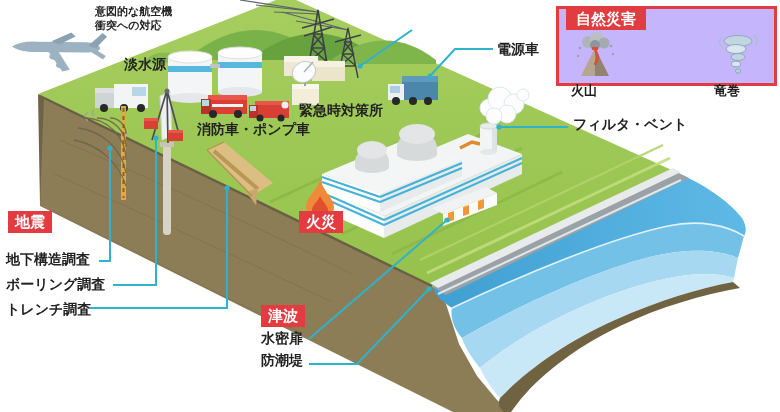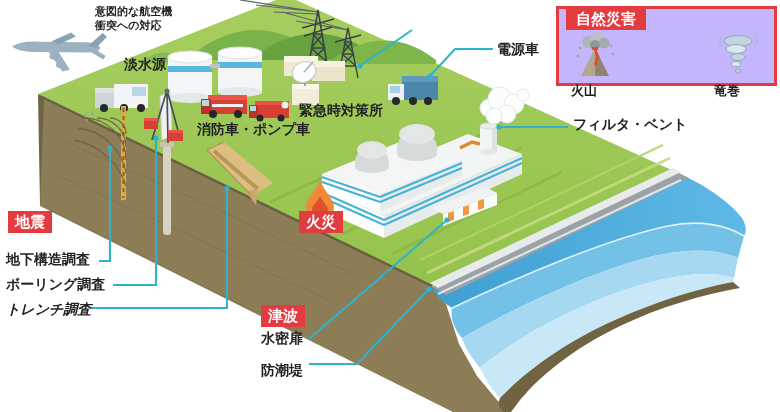--- a/index.html
+++ b/index.html
@@ -289,23 +289,23 @@
   <span style="display:block">意図的な航空機</span>
   <span style="display:block">衝突への対応</span>
 </div>
 <div class="lbl" style="left:124px;top:56px;">淡水源</div>
 <div class="lbl" style="left:497px;top:41px;">電源車</div>
 <div class="lbl" style="left:197px;top:121px;">消防車・ポンプ車</div>
 <div class="lbl" style="left:299px;top:102px;">緊急時対策所</div>
 <div class="lbl" style="left:6px;top:251px;">地下構造調査</div>
 <div class="lbl" style="left:573px;top:116px;">フィルタ・ベント</div>
 <div class="lbl" style="left:6px;top:276px;">ボーリング調査</div>
-<div class="lbl" style="left:6px;top:301px;font-style:italic;">トレンチ調査</div>
+<div class="lbl" style="left:6px;top:301px;">トレンチ調査</div>
 <div class="lbl" style="left:261px;top:330px;text-align:right;">水密扉</div>
-<div class="lbl" style="left:261px;top:362px;">防潮堤</div>
+<div class="lbl" style="left:261px;top:352px;">防潮堤</div>
 
 <div class="badge" style="left:8px;top:211px;">地震</div>
 <div class="badge" style="left:299px;top:211px;">火災</div>
 <div class="badge" style="left:261px;top:305px;">津波</div>
 
 <div class="dbox">
   <div class="dbox-title">自然災害</div>
   <div class="dbox-items">
     <div class="ditem">
       <svg width="48" height="50" viewBox="0 0 48 50">

